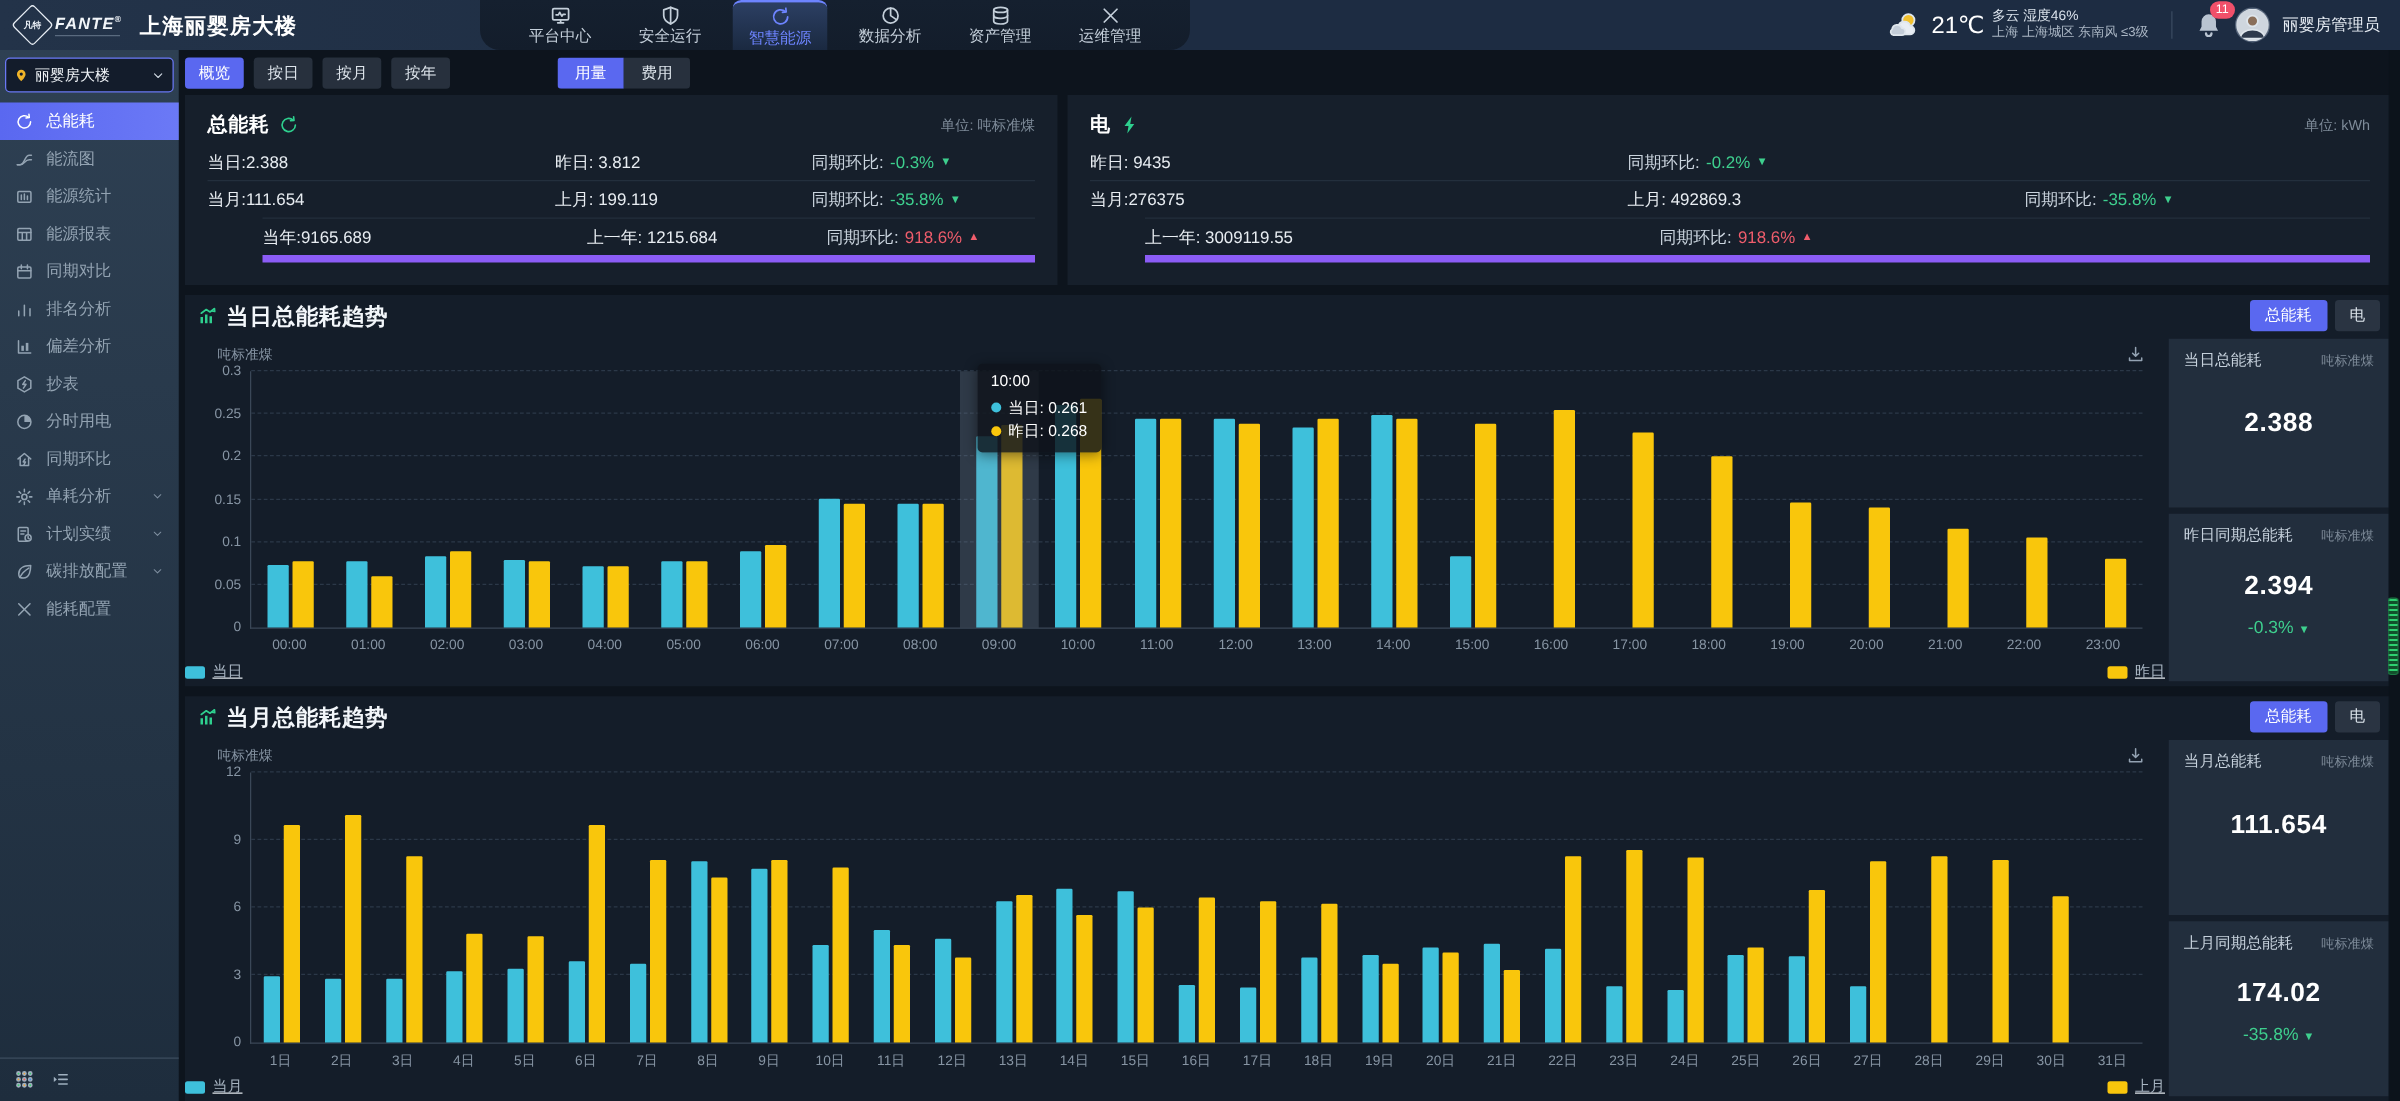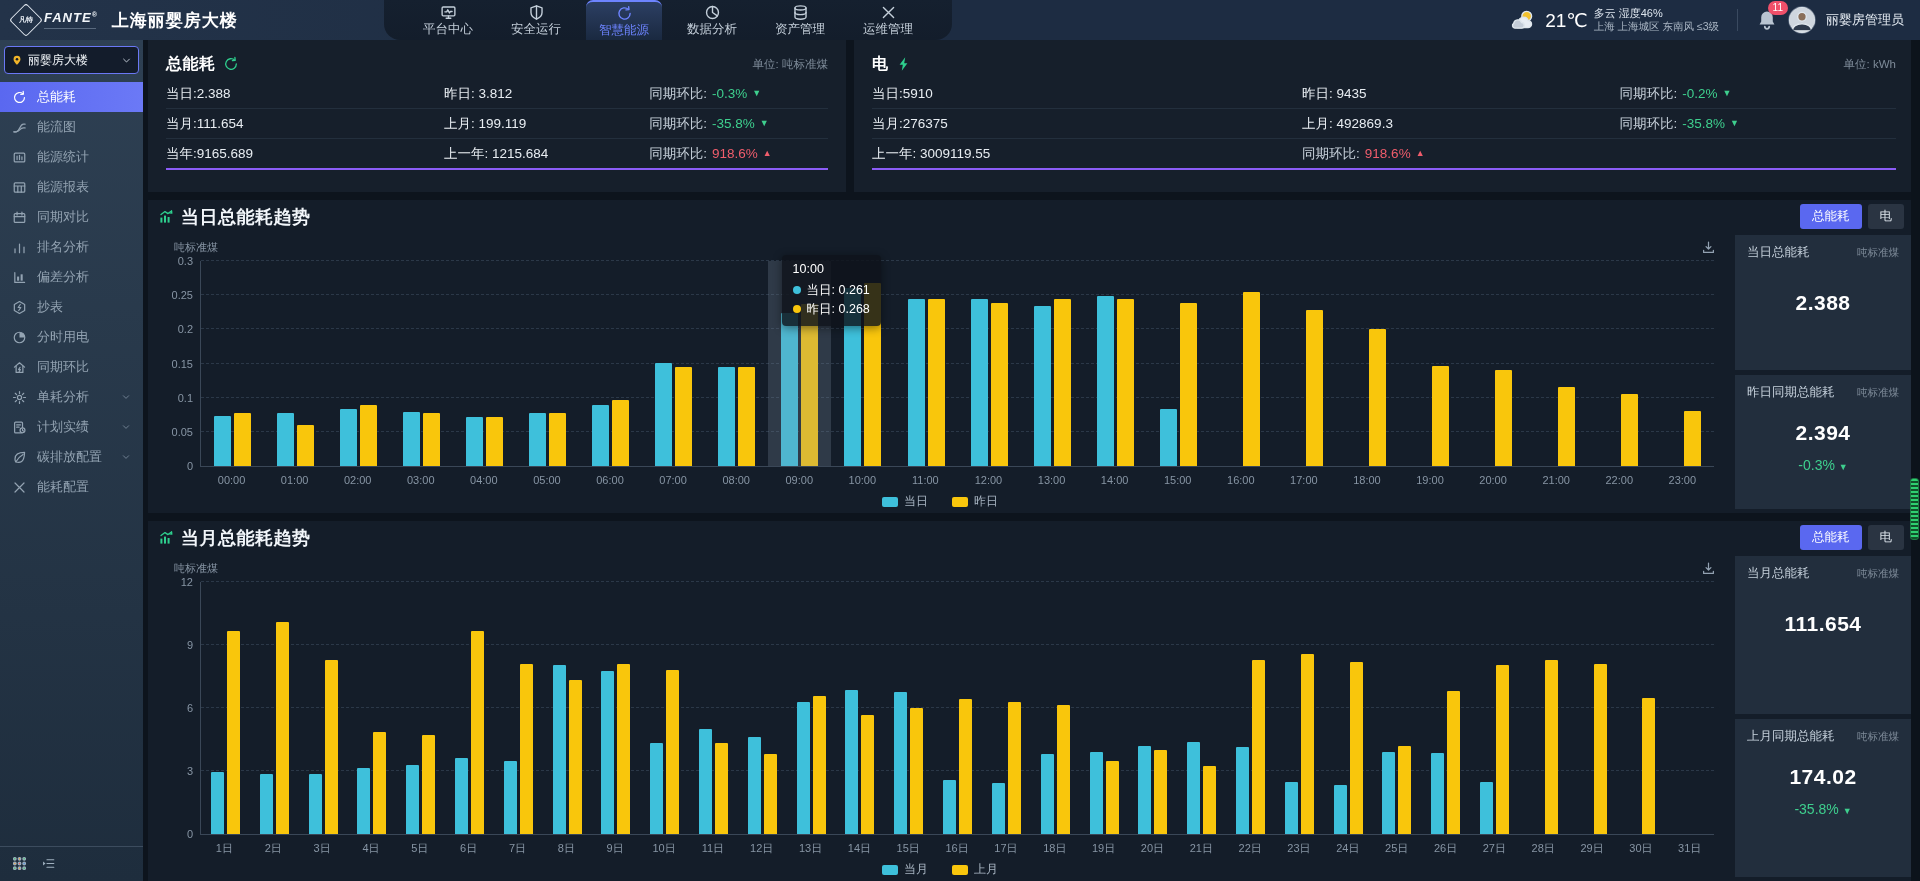--- a/index.html
+++ b/index.html
@@ -60,21 +60,21 @@
   .cards-row{display:flex;gap:8px;flex:none;}
   .sum-card{background:#161f2b;padding:9px 18px 0;height:152px;box-sizing:border-box;}
   .sum-card:first-child{flex:0 0 698px;}
   .sum-card:last-child{flex:1;}
   .sum-head{display:flex;align-items:center;height:30px;}
   .sum-title{font-size:16px;font-weight:bold;color:#fff;letter-spacing:.5px;}
   .sum-head .icn{width:16px;height:16px;margin-left:7px;color:#2ecf8e;}
   .sum-unit{margin-left:auto;font-size:11.5px;color:#7e8b99;}
   .sum-row{display:grid;grid-template-columns:42% 31% 27%;align-items:center;height:29px;font-size:13.5px;color:#e8edf2;}
   .sum-row + .sum-row{border-top:1px solid #232f3d;}
-  .sum-row:last-child{border-bottom:2px solid #8b5cf6;}
+  .sum-row:last-child{border-bottom:6px solid #8b5cf6;margin-left:44px;}
   .ratio-cell{display:flex;align-items:center;gap:5px;}
   .ratio-label{color:#c9d3dd;}
   .tri{font-size:9px;line-height:1;}
   .trend-down{color:#3ecf8e;}
   .trend-up{color:#f05d6c;}
   
   .panel{margin-top:8px;background:#141d29;display:flex;flex-direction:column;min-height:0;}
   #panel-daily{height:313px;flex:none;}
   #panel-monthly{flex:1;margin-bottom:0;}
   .panel-header{height:33px;display:flex;align-items:center;padding:0 10px;flex:none;}
@@ -101,21 +101,21 @@
   .gridline{position:absolute;left:0;right:0;border-top:1px dashed #2b3848;}
   .ytick{position:absolute;right:100%;margin-right:8px;font-size:11px;color:#8795a4;transform:translateY(50%);}
   .bars{position:absolute;inset:0;display:flex;}
   .bar-group{flex:1;position:relative;display:flex;align-items:flex-end;justify-content:center;gap:3px;}
   .bar{border-radius:1px 1px 0 0;z-index:1;}
   .chart-daily .bar{width:17px;}
   .chart-monthly .bar{width:13px;}
   .band{position:absolute;inset:0;background:rgba(135,150,170,0.24);z-index:2;}
   .xrow{position:absolute;left:52px;right:18px;bottom:24px;height:18px;display:flex;align-items:center;}
   .xlab{flex:1;text-align:center;font-size:11px;color:#8795a4;white-space:nowrap;}
-  .legend{position:absolute;left:0;right:0;bottom:3px;display:flex;justify-content:center;gap:24px;align-items:center;}
+  .legend{position:absolute;left:0;right:0;bottom:3px;display:flex;justify-content:space-between;gap:24px;align-items:center;text-decoration:underline;}
   .leg-item{display:flex;align-items:center;gap:6px;cursor:pointer;}
   .leg-swatch{width:16px;height:10px;border-radius:2px;}
   .leg-label{font-size:12px;color:#a8b5c2;}
   .tooltip{position:absolute;z-index:6;background:rgba(14,19,27,0.83);border-radius:4px;padding:7px 11px;font-size:12.5px;color:#fff;box-shadow:0 2px 10px rgba(0,0,0,.45);white-space:nowrap;}
   .chart-daily .tooltip{left:40%;top:22px;}
   .tt-title{margin-bottom:5px;}
   .tt-row{display:flex;align-items:center;gap:6px;line-height:1.5;}
   .tt-dot{width:8px;height:8px;border-radius:50%;flex:none;}
   
   .scroll-track{position:fixed;right:0;top:40px;bottom:0;width:9px;background:#0c131b;z-index:30;}
@@ -409,20 +409,32 @@
       <span class="icn" id="indent-icon">
           <svg viewBox="0 0 16 16">
             <path d="M6.4 4h7.2M6.4 8h7.2M6.4 12h7.2"></path>
             <path d="M2.2 5.8l2.6 2.2-2.6 2.2z" fill="currentColor" stroke="none"></path>
           </svg>
         </span>
     </div>
   </div>
 
   <div class="main">
+    <div class="tabrow">
+      <span id="period-tabs" style="display:flex;gap:8px;">
+          <span class="tab active">概览</span>
+          <span class="tab">按日</span>
+          <span class="tab">按月</span>
+          <span class="tab">按年</span>
+        </span>
+      <span class="mode-group" id="mode-tabs">
+          <span class="mode-tab active">用量</span>
+          <span class="mode-tab">费用</span>
+        </span>
+    </div>
 
     <div class="cards-row" id="cards-row">
         <div class="sum-card">
           <div class="sum-head">
             <span class="sum-title">总能耗</span>
             <span class="icn">
               <svg viewBox="0 0 16 16">
                 <path d="M13.3 8a5.3 5.3 0 1 1-1.7-3.9"></path>
                 <path d="M11.9 1.5l.3 2.8-2.8.3"></path>
               </svg>
@@ -461,21 +473,20 @@
           <div class="sum-head">
             <span class="sum-title">电</span>
             <span class="icn">
               <svg viewBox="0 0 16 16">
                 <path d="M9.2 1.2L3.6 8.8h3.2l-1 6 5.6-7.6H8.2z" fill="currentColor" stroke="none"></path>
               </svg>
             </span>
             <span class="sum-unit">单位: kWh</span>
           </div>
           <div class="sum-row">
-            <span>当日:5910</span>
             <span>昨日: 9435</span>
             <span class="ratio-cell">
               <span class="ratio-label">同期环比:</span>
               <span class="trend-down">-0.2%</span>
               <span class="tri trend-down">▼</span>
             </span>
           </div>
           <div class="sum-row">
             <span>当月:276375</span>
             <span>上月: 492869.3</span>

